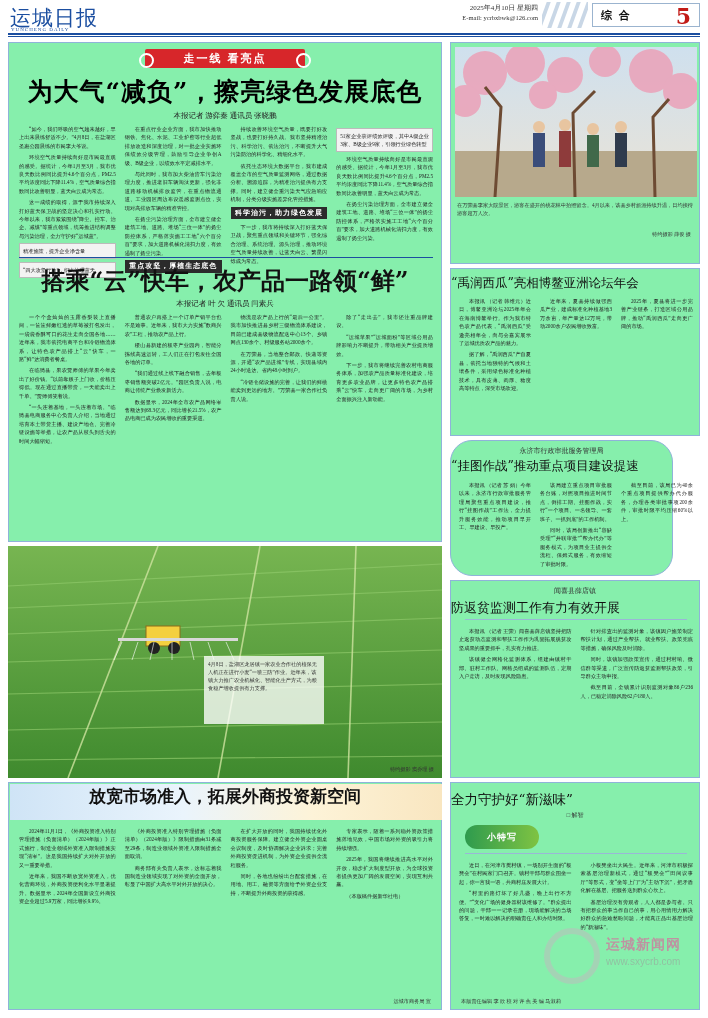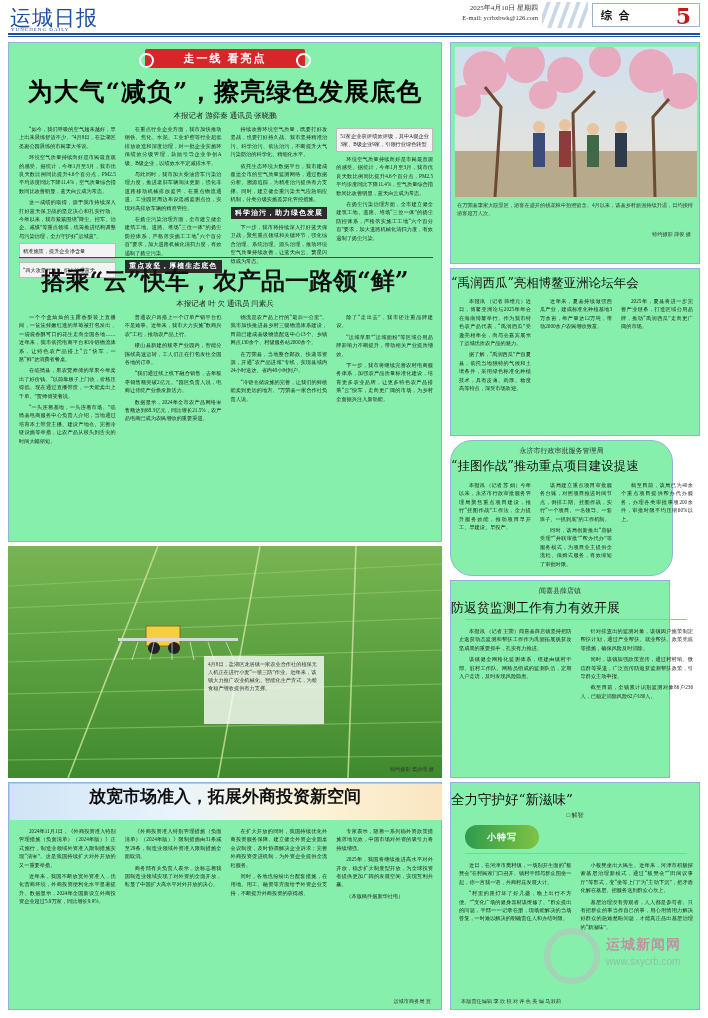--- a/index.html
+++ b/index.html
@@ -78,21 +78,21 @@
 
   
   .photo { position:absolute; overflow:hidden; }
   .cap { position:absolute; font-size:5.2px; color:#333; line-height:8px; }
   .credit { position:absolute; font-size:5.2px; color:#333; }
 
   
   .r1 { left:450px; top:42px; width:250px; height:222px; }
   .r2 { left:450px; top:268px; width:250px; height:168px; }
   .r3 { left:450px; top:440px; width:223px; height:136px;border-radius:22px; }
-  .r4 { left:450px; top:580px; width:220px; height:198px; }
+  .r4 { left:450px; top:580px; width:250px; height:198px; }
   .r5 { left:450px; top:782px; width:250px; height:228px; }
 
   .bigphoto { left:8px; top:546px; width:434px; height:232px; }
   .b1 { left:8px; top:782px; width:434px; height:228px; }
 
   .sec-title {
     position:absolute; width:100%; text-align:left; font-weight:normal;
     font-family:"DejaVu Serif",serif;
   }
   .sec-kicker { position:absolute; width:100%; text-align:center; font-size:7px; color:#333; }

